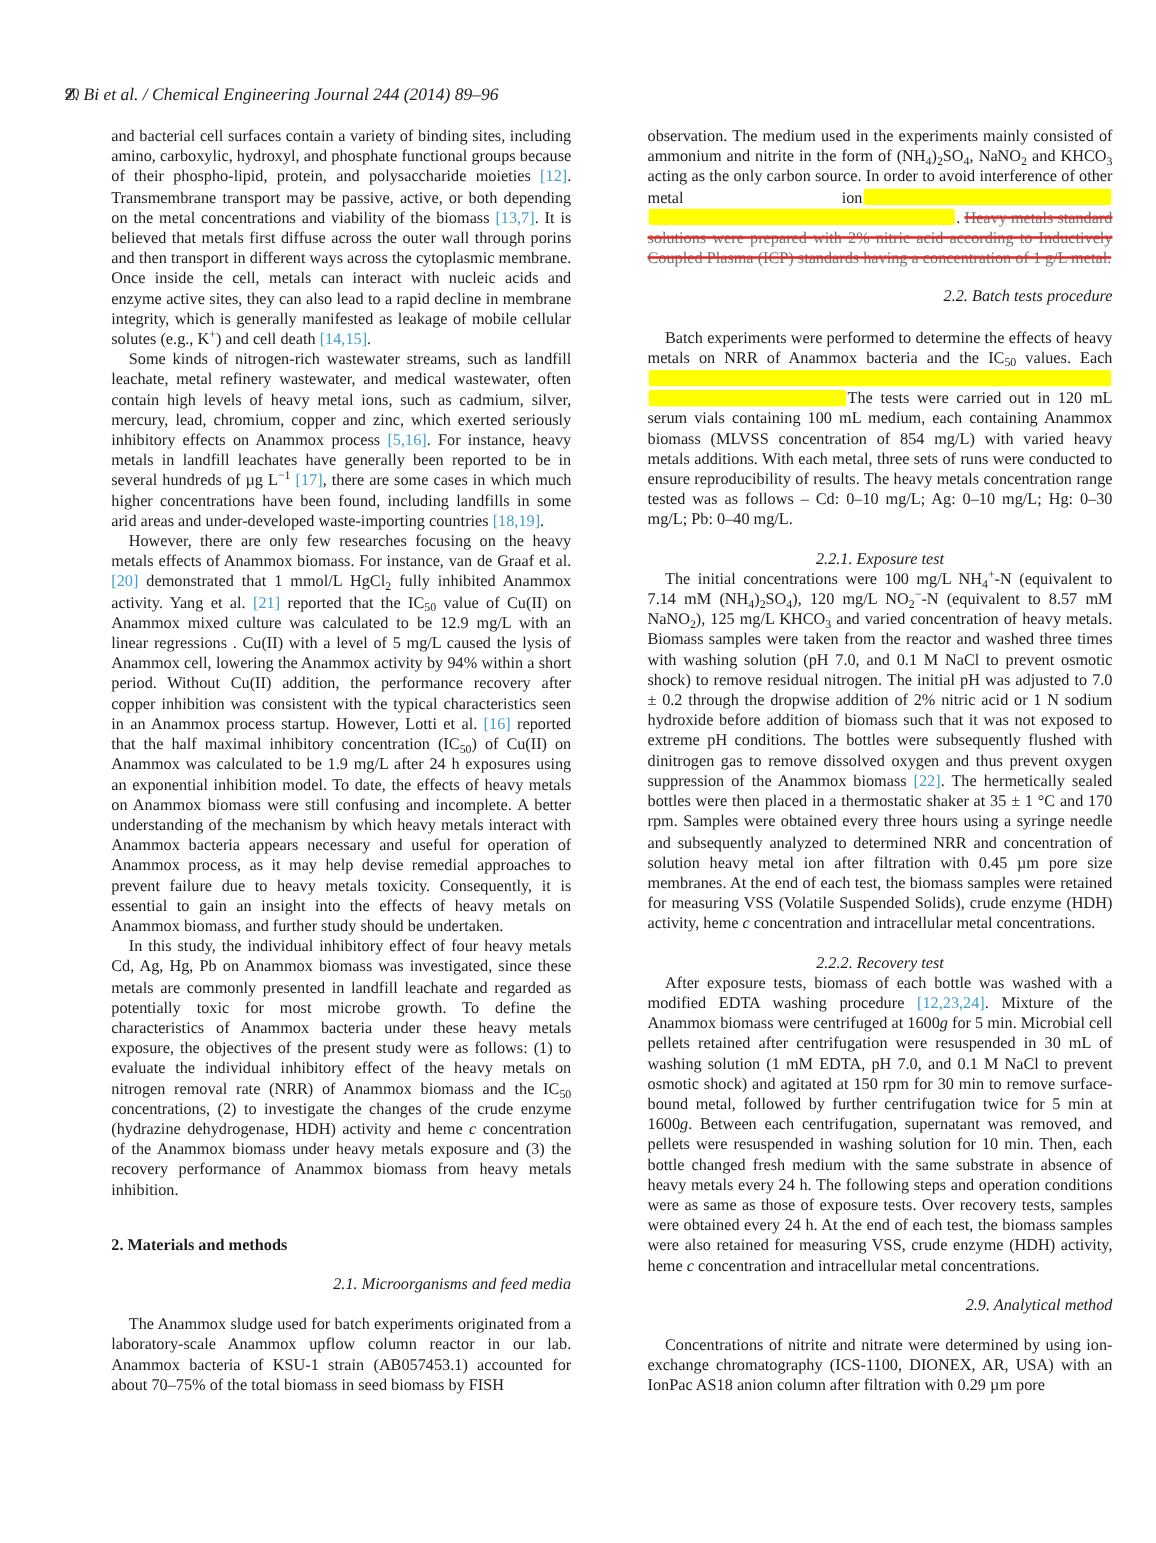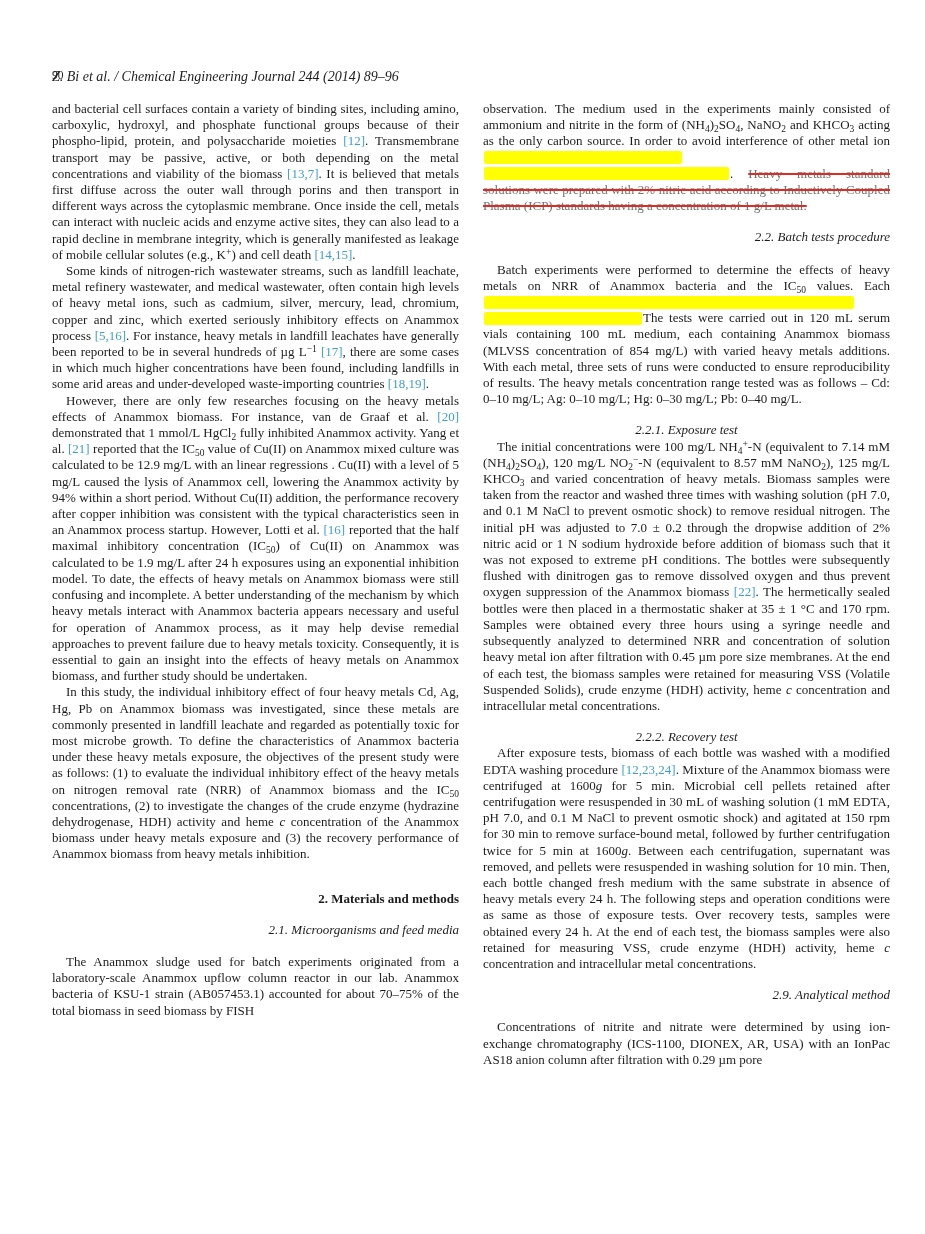--- a/index.html
+++ b/index.html
@@ -11,25 +11,25 @@
   html,body{margin:0;padding:0;}
   body{
     width:925px;height:1234px;position:relative;background:#ffffff;
     font-family:"Liberation Serif","DejaVu Serif",serif;
     color:var(--text-color);overflow:hidden;
   }
   .header{position:absolute;top:69px;left:52px;right:35px;height:16px;}
   .page-num{position:absolute;left:0;top:0;font-size:11.5px;text-align:right;}
   .running-head{position:absolute;left:0;right:0;top:0;text-align:left;font-style:italic;font-size:14px;}
   .columns{position:absolute;top:101px;left:52px;right:35px;display:flex;gap:24px;}
-  .col{width:407px;text-align:justify;font-size:13px;line-height:16.2px;hyphens:auto;-webkit-hyphens:auto;}
+  .col{width:407px;text-align:justify;font-size:13px;line-height:16.2px;hyphens:auto;margin-left:37px;-webkit-hyphens:auto;}
   .col p{margin:0;}
   .col p.indent{text-indent:14px;}
   .col h2,.col h3{font-size:13px;line-height:16.2px;}
-  .col h2.h2{font-weight:bold;font-style:normal;margin:28px 0 15px;text-align:right;}
+  .col h2.h2{font-weight:bold;font-style:normal;margin:28px 0 15px;text-align:left;}
   .col h3.h3{font-weight:normal;font-style:italic;margin:15px 0 16px;text-align:right;}
   .col h3.h4{font-weight:normal;font-style:italic;margin:15px 0 0;text-align:center;}
   .cite{color:var(--cite-color);}
   .sub{font-size:9.5px;vertical-align:-3px;line-height:0;}
   .sup{font-size:9.5px;vertical-align:4.5px;line-height:0;}
   .i{font-style:italic;}
   .strike{
     color:#737373;
     text-decoration:line-through;
     text-decoration-color:var(--strike-color);

